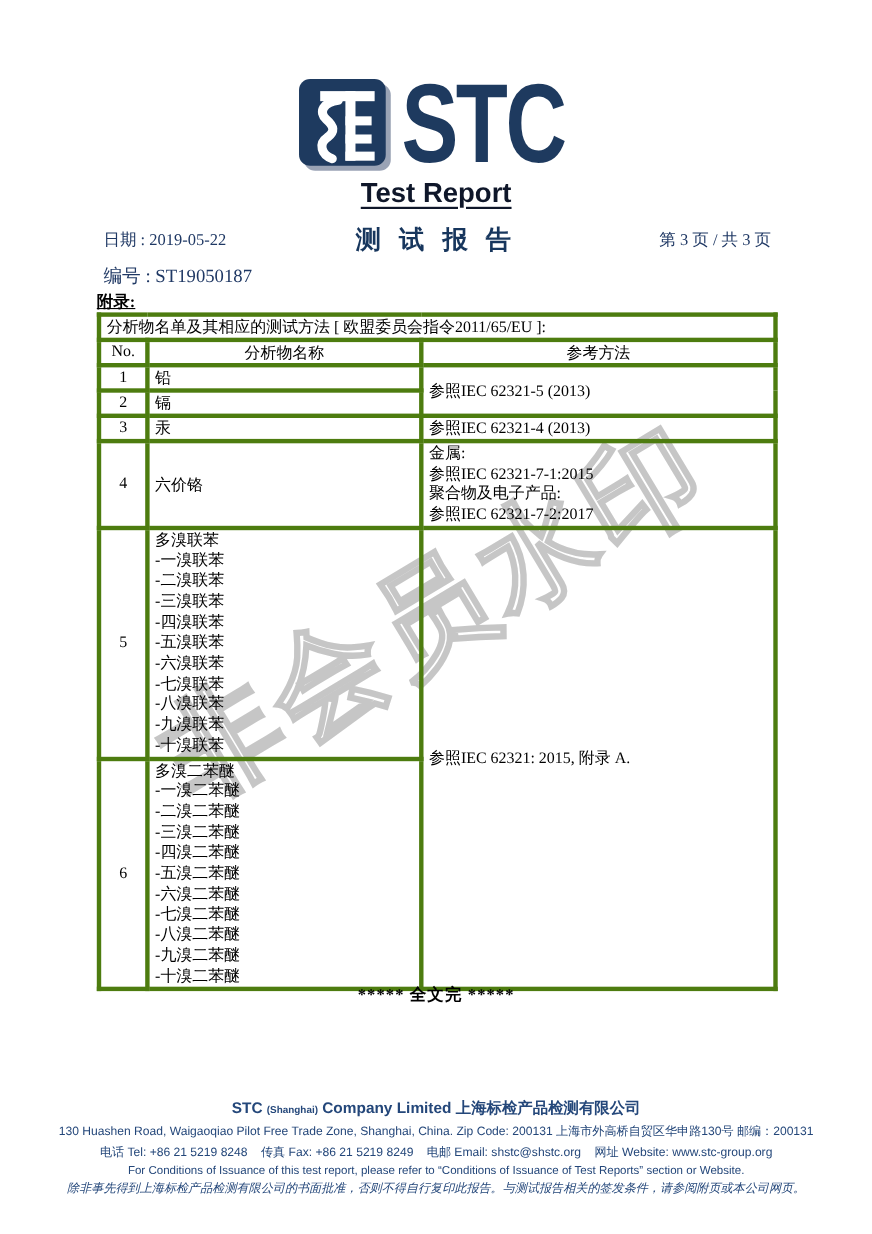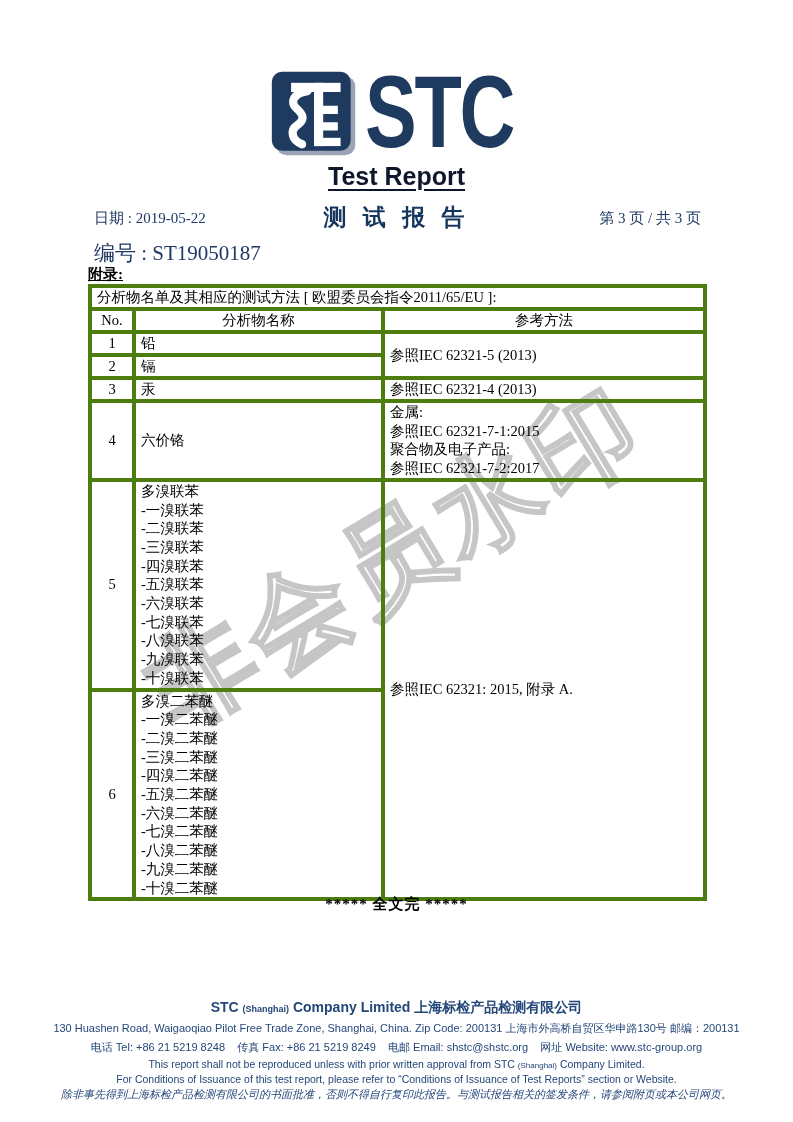--- a/index.html
+++ b/index.html
@@ -36,21 +36,21 @@
     position:absolute; top:162px; left:0; right:0; text-align:center;
     font-family:"Liberation Sans","DejaVu Sans",sans-serif;
     font-weight:bold; font-size:25px; color:#0f172a;
     text-decoration:underline; text-underline-offset:4px; text-decoration-thickness:2px;
   }
   .date-line  { position:absolute; left:94px;  top:209px; font-size:15px; color:#1f3864; }
   .title-cn   { position:absolute; top:202px; left:0; right:0; text-align:center;
                 font-family:"Liberation Sans","DejaVu Sans",sans-serif;
                 font-weight:bold; font-size:23px; letter-spacing:5px; color:#17365d; }
   .page-info  { position:absolute; right:92px; top:209px; font-size:15px; color:#1f3864; }
-  .report-no  { position:absolute; left:94px;  top:239px; font-size:21px; color:#1f3864; }
+  .report-no  { position:absolute; left:94px;  top:239px; font-size:17px; color:#1f3864; }
   .appendix-label {
     position:absolute; left:88px; top:265px; font-size:15px; font-weight:bold;
     text-decoration:underline; color:#000;
   }
   
   table.methods {
     position:absolute; left:88px; top:284px; width:615px;
     border-collapse:collapse; table-layout:fixed; font-size:14.5px; color:#000;
     background:transparent;
   }
@@ -186,19 +186,18 @@
         </tr>
       </tbody>
     </table>
 
     <div class="end-marker">***** 全文完 *****</div>
 
     <div class="footer">
       <div class="f-company"><span>STC</span> <span class="small-paren">(Shanghai)</span> <span>Company Limited</span> <span>上海标检产品检测有限公司</span></div>
       <div class="f-line">130 Huashen Road, Waigaoqiao Pilot Free Trade Zone, Shanghai, China. Zip Code: 200131 上海市外高桥自贸区华申路130号 邮编：200131</div>
       <div class="f-line">电话 Tel: +86 21 5219 8248    传真 Fax: +86 21 5219 8249    电邮 Email: shstc@shstc.org    网址 Website: www.stc-group.org</div>
-      <div class="f-notice"><span>This report shall not be reproduced unless with prior written approval from STC</span> <span class="small-paren">(Shanghai)</span> <span>Company Limited.</span></div>
       <div class="f-notice">For Conditions of Issuance of this test report, please refer to “Conditions of Issuance of Test Reports” section or Website.</div>
       <div class="f-cn">除非事先得到上海标检产品检测有限公司的书面批准，否则不得自行复印此报告。与测试报告相关的签发条件，请参阅附页或本公司网页。</div>
     </div>
 
   </div>
 </div>
 
 </body></html>

